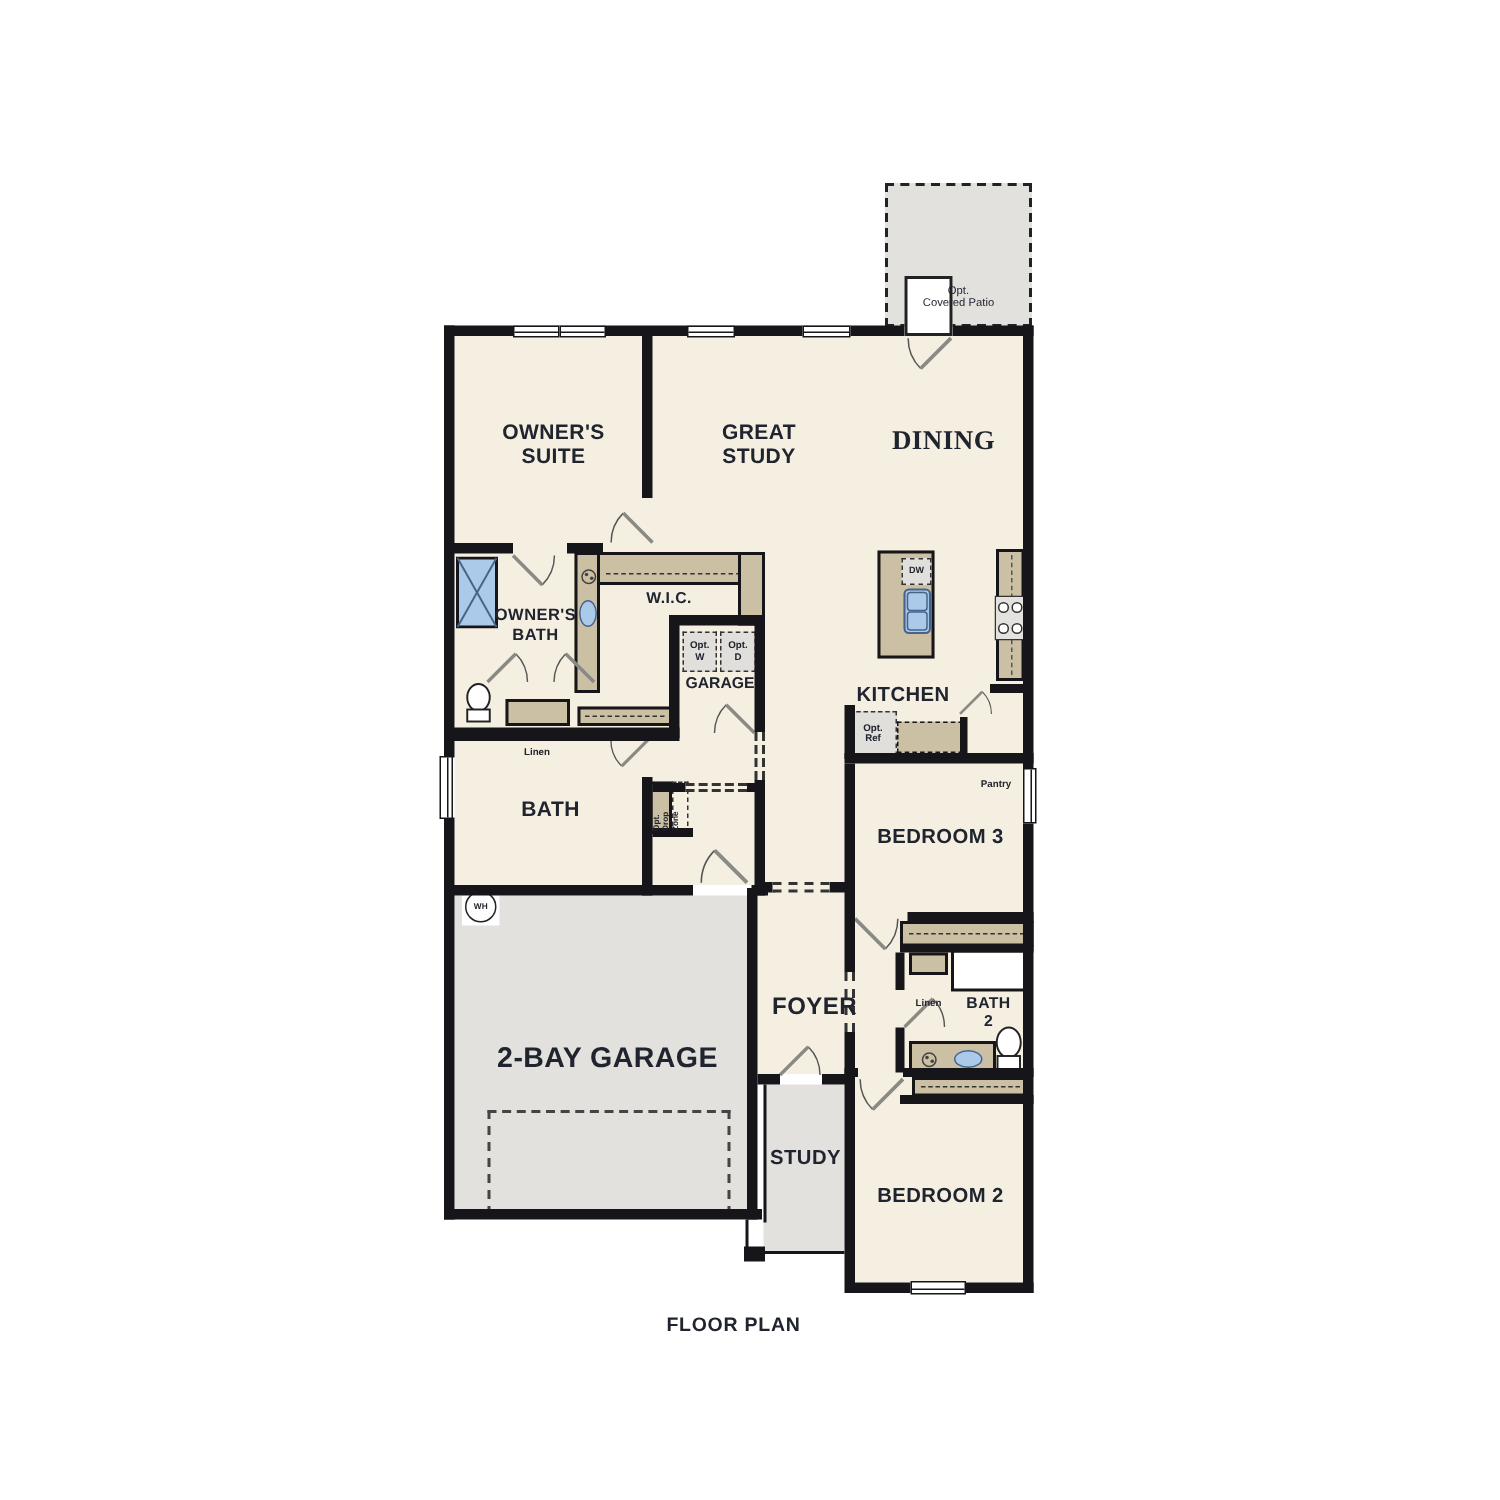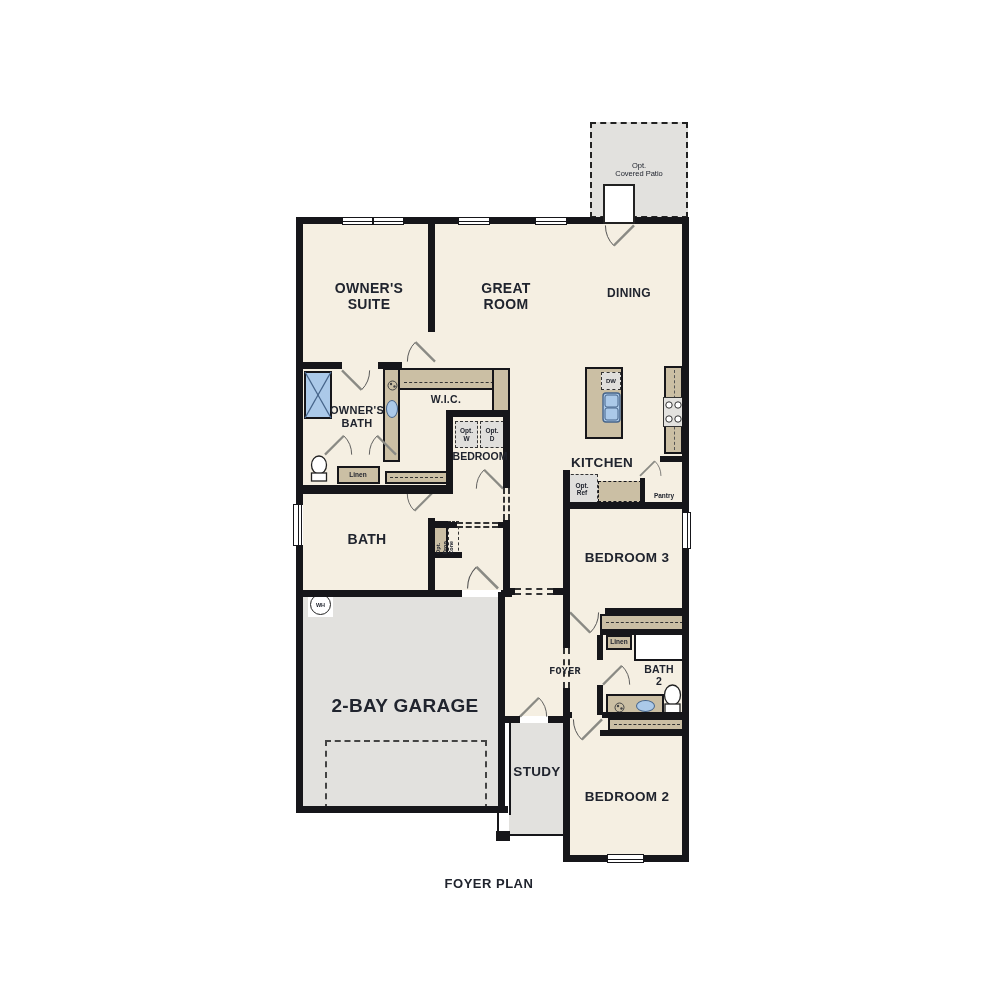--- a/index.html
+++ b/index.html
@@ -15,21 +15,21 @@
   .win-v::after{content:"";position:absolute;top:0;bottom:0;left:50%;border-left:1px solid var(--wall,#16161a);}
   .open-v{position:absolute;background:var(--room,#f5efe2);border-left:2px dashed #333;border-right:2px dashed #333;box-sizing:border-box;z-index:5;}
   .open-h{position:absolute;background:var(--room,#f5efe2);border-top:2px dashed #333;border-bottom:2px dashed #333;box-sizing:border-box;z-index:5;}
   .appl{position:absolute;background:var(--appliance,#e0dfdc);border:1.5px dashed #333;box-sizing:border-box;z-index:3;
         display:flex;align-items:center;justify-content:center;text-align:center;
         font-size:6.5px;line-height:1.1;white-space:pre-line;font-weight:bold;}
   .dashline-h{position:absolute;border-top:1.5px dashed #333;z-index:3;}
   .lbl{position:absolute;transform:translate(-50%,-50%);font-weight:bold;text-align:center;
        white-space:pre-line;line-height:1.15;z-index:6;letter-spacing:.3px;}
   .sm{position:absolute;transform:translate(-50%,-50%);text-align:center;white-space:pre-line;
-      line-height:1.05;z-index:6;font-weight:bold;}
+      line-height:1.05;z-index:6;font-weight:bold;margin-top:28px;}
   .door{position:absolute;z-index:3;overflow:visible;}
   .door path{fill:none;stroke:var(--arc,#555);stroke-width:1.4;}
   .door line{stroke:var(--leaf,#8a8a84);stroke-width:3.4;}
   .gdoor{position:absolute;border:2px dashed #444;border-bottom:none;box-sizing:border-box;z-index:3;}
   .patio{position:absolute;background:var(--grey,#e2e1de);border:2px dashed #222;box-sizing:border-box;z-index:1;}
   .pdoor{position:absolute;background:#fff;border:2px solid #222;box-sizing:border-box;z-index:5;}
   .fix{position:absolute;z-index:3;}
   .vtext{position:absolute;writing-mode:vertical-rl;transform:rotate(180deg);font-size:5.5px;
          font-weight:bold;line-height:1.2;white-space:pre-line;z-index:6;}
   .wh{position:absolute;z-index:3;background:#fff;display:flex;align-items:center;justify-content:center;}
@@ -254,39 +254,39 @@
       <line x1="0" y1="40" x2="28.3" y2="11.7"></line>
     </svg>
   <svg class="door" style="left:520px;top:690px;width:28px;height:28px;" viewBox="0 0 42 42">
       <path d="M40,40 A40,40 0 0 0 28.3,11.7"></path>
       <line x1="0" y1="40" x2="28.3" y2="11.7"></line>
     </svg>
 
   <div class="lbl" style="left:369px;top:296px;font-size:14px;">OWNER'S
 SUITE</div>
   <div class="lbl" style="left:506px;top:296px;font-size:14px;">GREAT
-ROOM</div>
-  <div class="lbl" style="left:629px;top:294px;font-size:12px;">DINING</div>
+STUDY</div>
+  <div class="lbl" style="left:629px;top:294px;font-size:18px;font-family:Liberation Serif, serif;">DINING</div>
   <div class="lbl" style="left:357px;top:417px;font-size:11px;">OWNER'S
 BATH</div>
   <div class="lbl" style="left:446px;top:399px;font-size:10.5px;">W.I.C.</div>
-  <div class="lbl" style="left:480px;top:456px;font-size:10.5px;letter-spacing:0;">BEDROOM</div>
+  <div class="lbl" style="left:480px;top:456px;font-size:10.5px;letter-spacing:0;">GARAGE</div>
   <div class="lbl" style="left:602px;top:463px;font-size:13.5px;">KITCHEN</div>
   <div class="lbl" style="left:367px;top:539px;font-size:14px;">BATH</div>
   <div class="lbl" style="left:627px;top:558px;font-size:13.5px;">BEDROOM 3</div>
-  <div class="lbl" style="left:565px;top:672px;font-size:10px;font-family:Liberation Mono, monospace;">FOYER</div>
+  <div class="lbl" style="left:543px;top:672px;font-size:16px;">FOYER</div>
   <div class="lbl" style="left:659px;top:675px;font-size:10.5px;">BATH
 2</div>
   <div class="lbl" style="left:405px;top:706px;font-size:19px;">2-BAY GARAGE</div>
   <div class="lbl" style="left:537px;top:772px;font-size:13.5px;">STUDY</div>
   <div class="lbl" style="left:627px;top:797px;font-size:13.5px;">BEDROOM 2</div>
 
   <div class="sm" style="left:639px;top:170px;font-size:7.5px;font-weight:normal;">Opt.
 Covered Patio</div>
   <div class="sm" style="left:358px;top:475px;font-size:6.5px;">Linen</div>
   <div class="sm" style="left:619px;top:642px;font-size:6.5px;">Linen</div>
   <div class="sm" style="left:664px;top:496px;font-size:6.5px;">Pantry</div>
   <div class="vtext" style="left:435px;top:524px;height:30px;">Opt.
 Drop
 Zone</div>
 
-  <div class="title" style="left:489px;top:883px;font-size:13px;">FOYER PLAN</div>
+  <div class="title" style="left:489px;top:883px;font-size:13px;">FLOOR PLAN</div>
 </div>
 
 </body></html>

